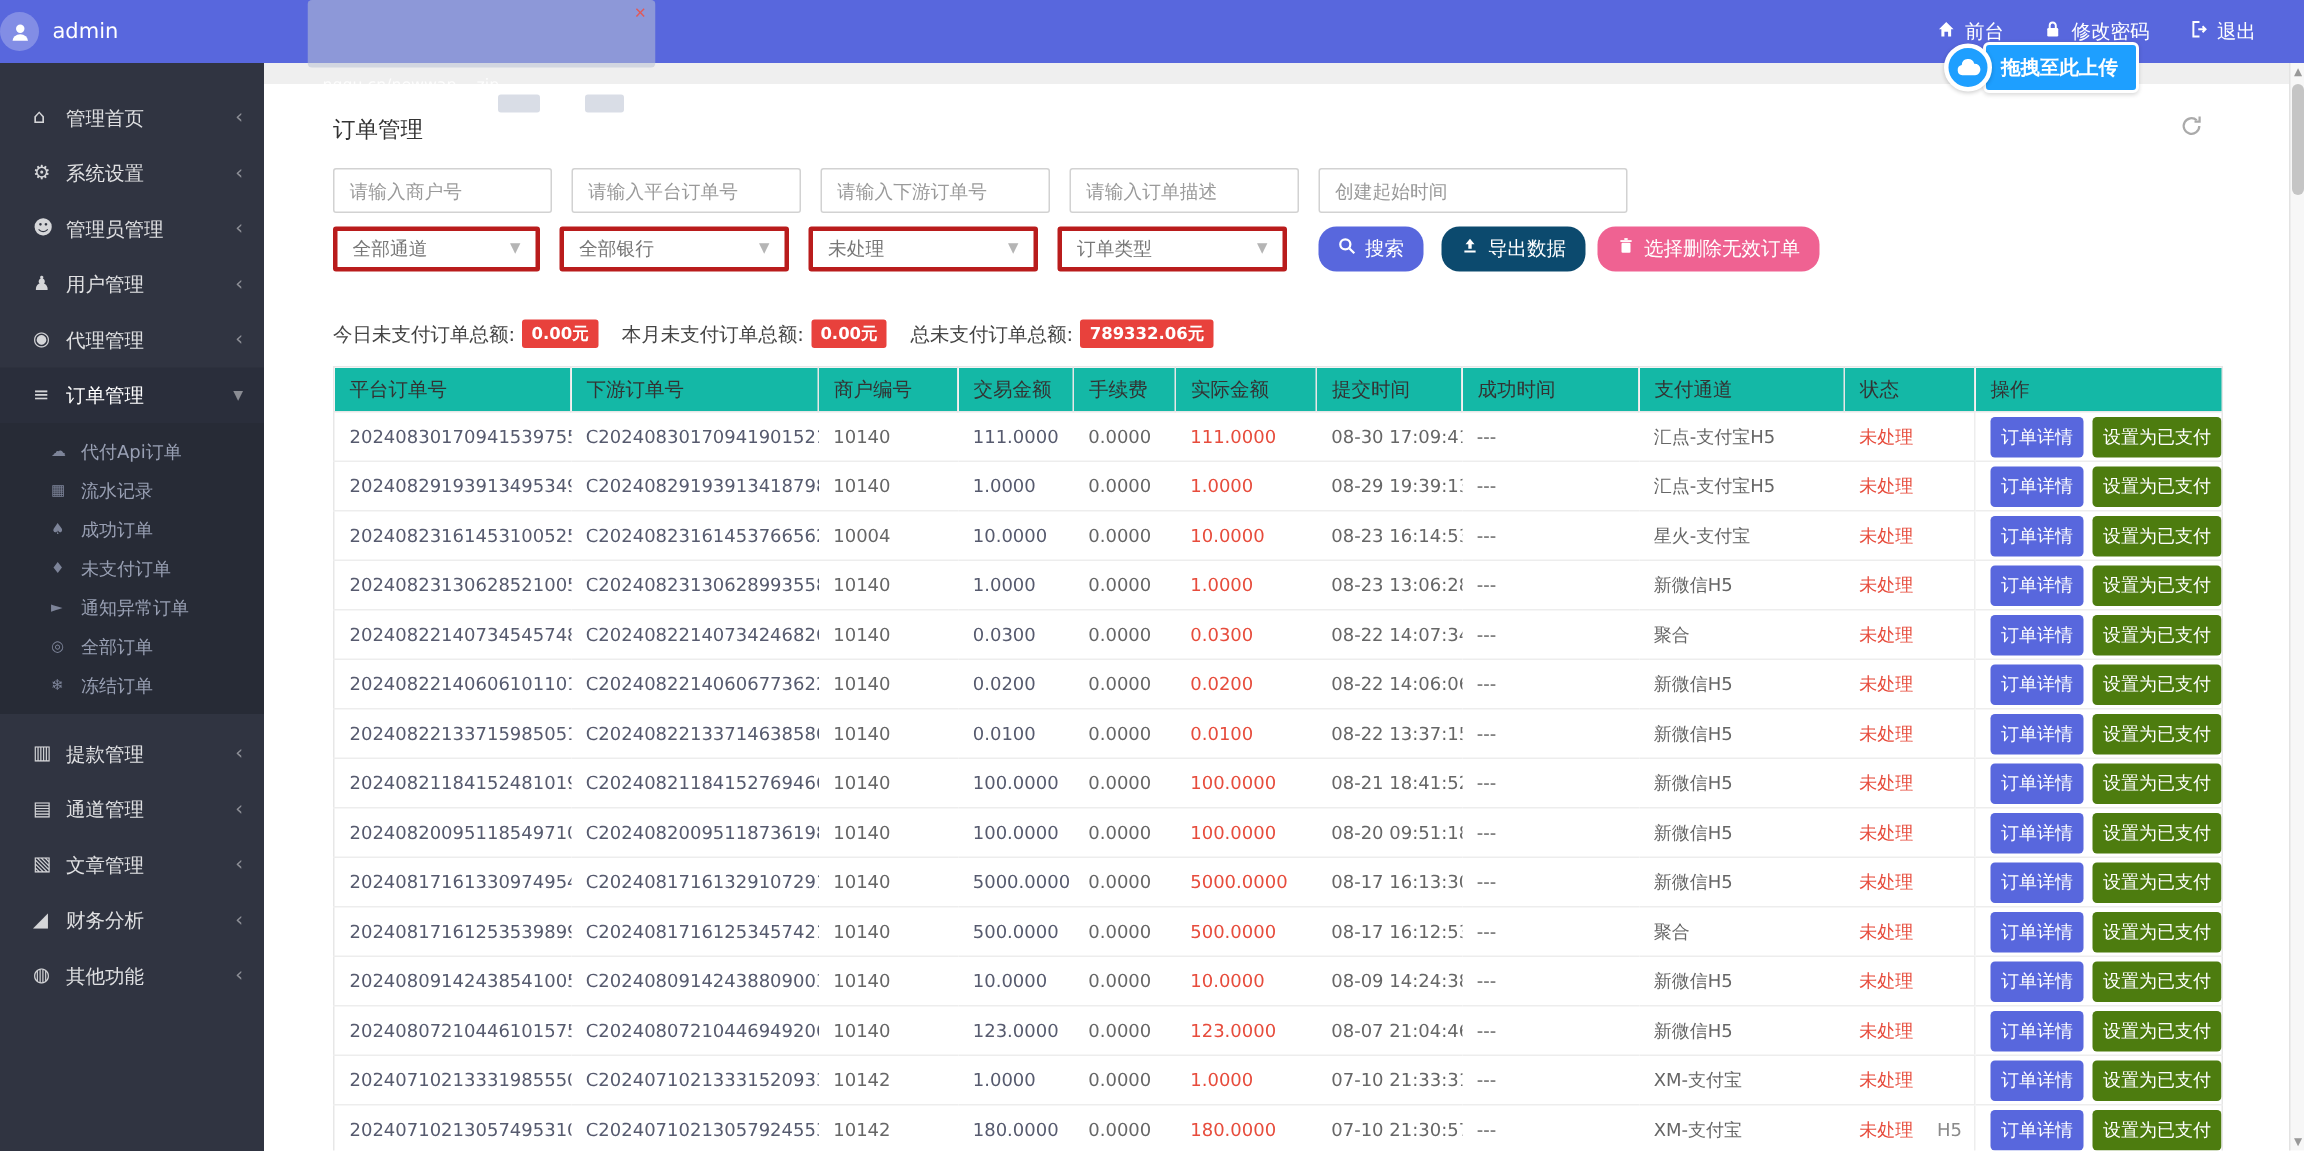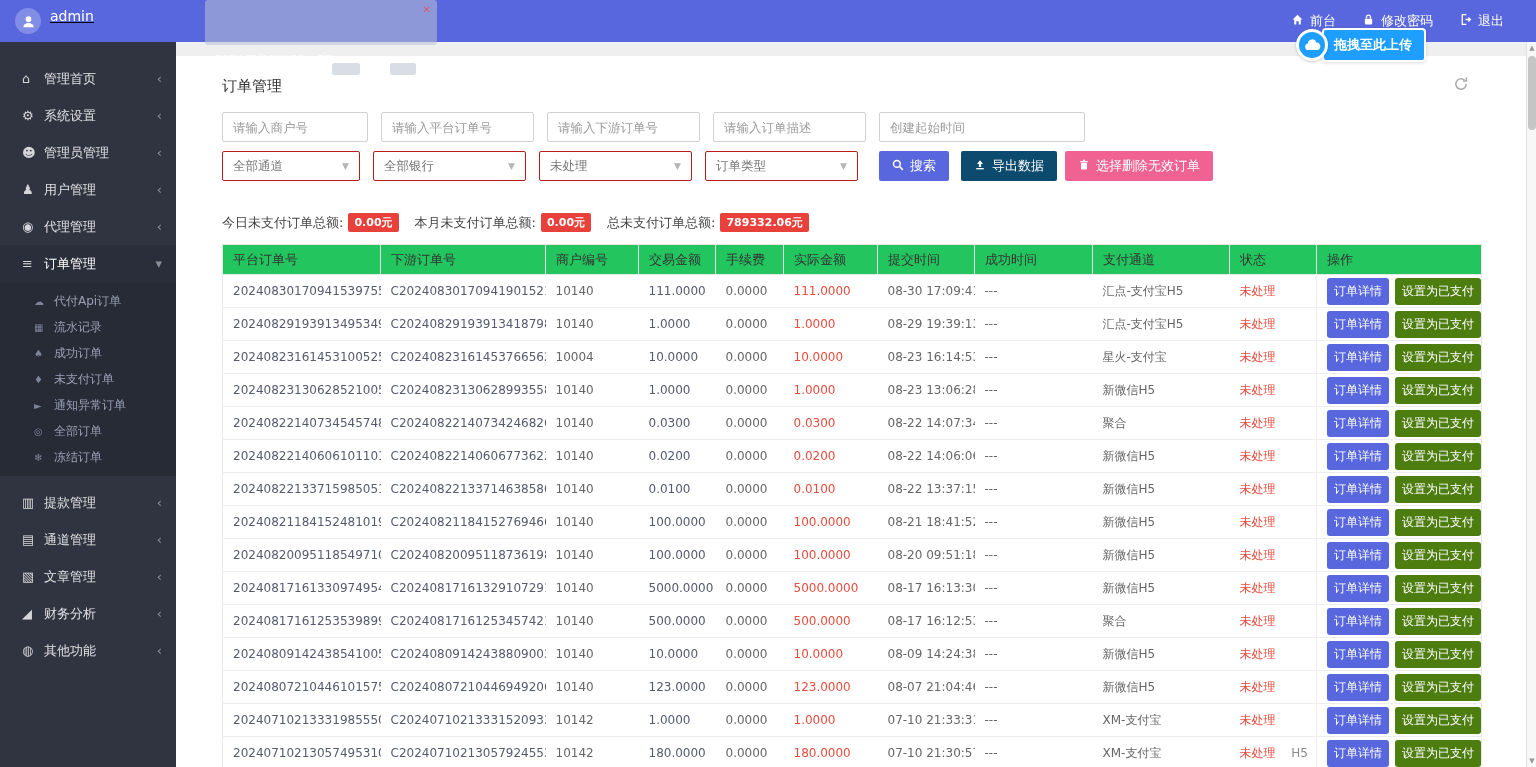--- a/index.html
+++ b/index.html
@@ -1,21 +1,21 @@
 <!DOCTYPE html>
 <html><head>
 <meta charset="utf-8">
 <style>
   *{margin:0;padding:0;box-sizing:border-box;}
   html,body{width:1536px;height:767px;overflow:hidden;}
   body{font-family:"DejaVu Sans","Liberation Sans",sans-serif;background:#fff;position:relative;}
 
   
   .topbar{position:fixed;top:0;left:0;width:1536px;height:42px;background:#5867dd;display:flex;align-items:center;justify-content:space-between;z-index:50;}
-  .brand{display:flex;padding-left:15px;cursor:pointer;text-decoration:underline;}
+  .brand{display:flex;align-items:center;cursor:pointer;}
   .avatar{width:26px;height:26px;border-radius:50%;background:rgba(255,255,255,.25);display:flex;align-items:center;justify-content:center;}
   .uname{color:#fff;font-size:14px;margin-left:9px;font-weight:500;}
   .topnav{display:flex;align-items:center;gap:26px;padding-right:32px;}
   .topnav-item{display:flex;align-items:center;gap:6px;color:#fff;font-size:13px;cursor:pointer;text-decoration:none;}
 
   
   .sidebar{position:fixed;top:42px;left:0;bottom:0;width:176px;background:#303441;z-index:40;overflow:hidden;}
   .sb-menu{padding-top:18px;}
   .sb-item{height:37px;display:flex;align-items:center;padding:0 14px 0 22px;color:rgba(255,255,255,.85);font-size:13px;cursor:pointer;}
   .sb-item.active{background:#2a2e3b;color:#fff;}
@@ -36,35 +36,35 @@
   .refresh{cursor:pointer;margin-right:12px;}
 
   
   .f-row{display:flex;align-items:center;margin-top:16px;}
   .f-row.second{margin-top:9px;}
   .f-input{height:30px;width:153px;border:1px solid #d2d2d2;border-radius:2px;padding:0 10px;font-size:12.5px;color:#333;margin-right:13px;outline:none;font-family:inherit;}
   .f-input.first{width:146px;}
   .f-input.wide{width:206px;}
   .f-input.wide2{width:240px;}
   .f-input::placeholder{color:#9a9a9a;}
-  .f-select{height:30px;width:153px;border:1px solid #b91c1c;border-radius:2px;padding:0 10px;font-size:12.5px;color:#777;margin-right:13px;display:flex;align-items:center;justify-content:space-between;cursor:pointer;background:#fff;}
+  .f-select{height:30px;width:153px;border:3px solid #b91c1c;border-radius:2px;padding:0 10px;font-size:12.5px;color:#777;margin-right:13px;display:flex;align-items:center;justify-content:space-between;cursor:pointer;background:#fff;}
   .f-select.first{width:138px;}
   .f-select .arr{color:#b5b5b5;font-size:9px;}
-  .btn{height:30px;border:none;border-radius:2px;color:#fff;font-size:13px;display:inline-flex;align-items:center;gap:6px;padding:0 13px;cursor:pointer;font-family:inherit;}
+  .btn{height:30px;border:none;border-radius:12px;color:#fff;font-size:13px;display:inline-flex;align-items:center;gap:6px;padding:0 13px;cursor:pointer;font-family:inherit;}
   .btn-search{background:#5867dd;margin-left:8px;}
   .btn-export{background:#0c4a6e;margin-left:12px;}
   .btn-del{background:#ef6292;margin-left:8px;}
 
   
   .summary{margin-top:32px;font-size:13px;color:#444;display:flex;align-items:center;}
   .badge{background:#e8413c;color:#fff;font-size:11px;padding:2px 6px;border-radius:2px;margin:0 16px 0 5px;font-weight:bold;}
 
   
   table{border-collapse:collapse;table-layout:fixed;width:1259px;margin-top:12px;}
-  th{background:#22c55e;border:1px solid #e7e7e7;height:30px;font-size:13px;color:#333;font-weight:normal;text-align:left;padding-left:10px;white-space:nowrap;overflow:hidden;}
+  th{background:#14b8a6;border:1px solid #e7e7e7;height:30px;font-size:13px;color:#333;font-weight:normal;text-align:left;padding-left:10px;white-space:nowrap;overflow:hidden;}
   td{height:33px;border-bottom:1px solid #ededed;font-size:12px;color:#666;padding-left:10px;white-space:nowrap;overflow:hidden;}
   td:first-child{border-left:1px solid #e7e7e7;}
   td:last-child{border-right:1px solid #e7e7e7;border-left:1px solid #ededed;}
   .c-dark{color:#565a6e;}
   .c-red{color:#e74c3c;}
   .c-status{color:#e74c3c;}
   .status-extra{color:#8a8a8a;padding-left:12px;}
   .btn-sm{border:none;border-radius:3px;color:#fff;font-size:12px;padding:5px 7px;cursor:pointer;margin-right:6px;font-family:inherit;}
   .btn-blue{background:#5867dd;}
   .btn-pink{background:#4d7c0f;}

